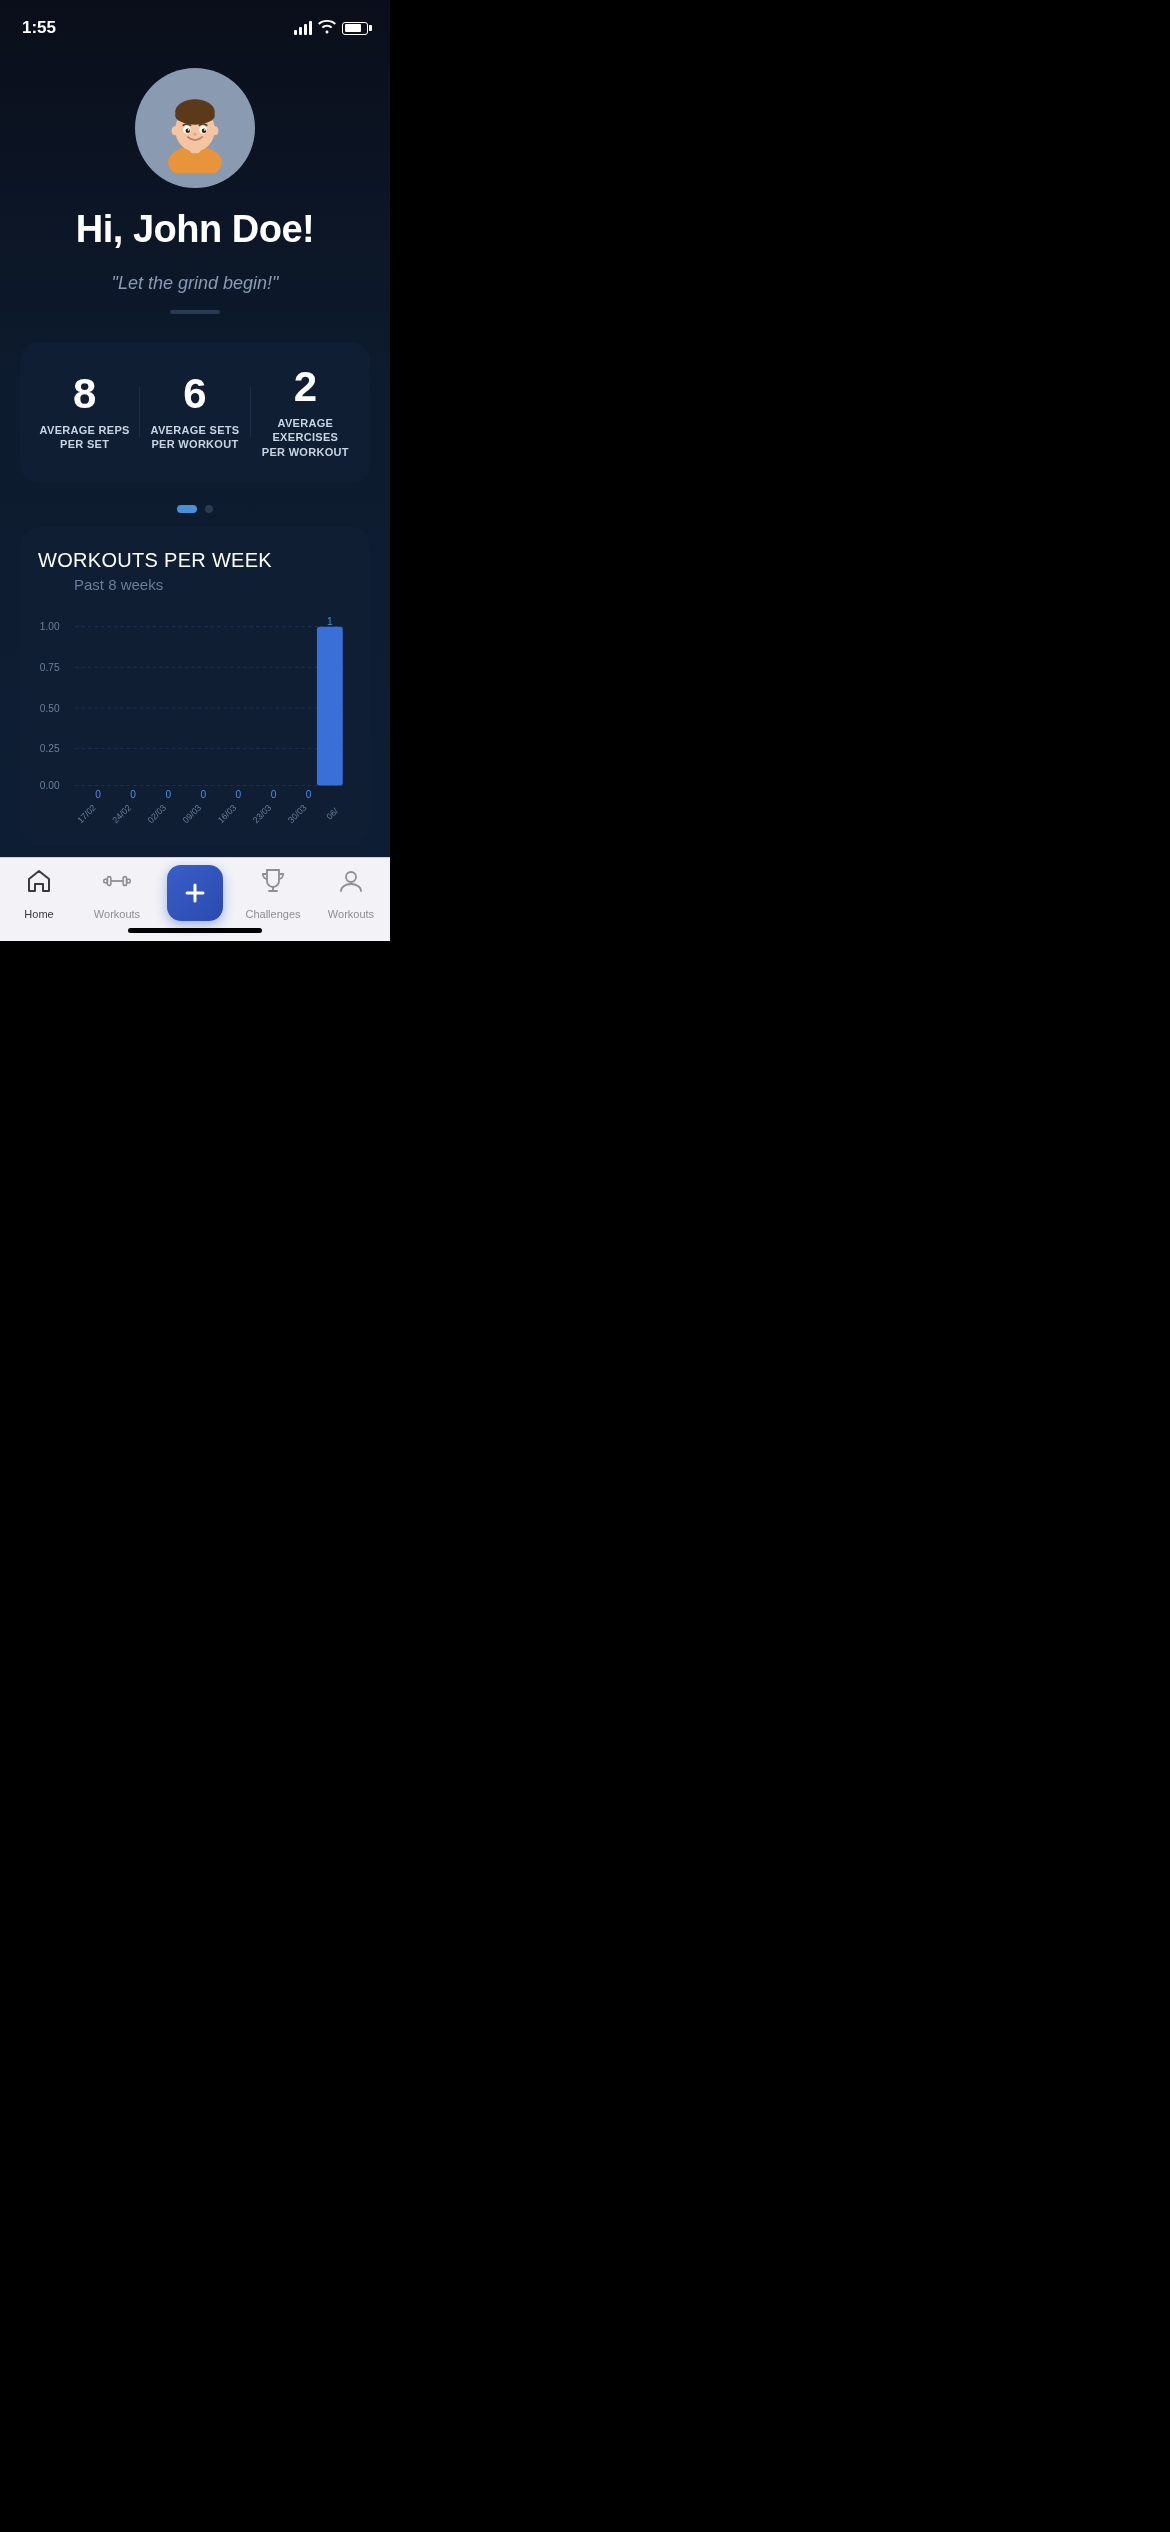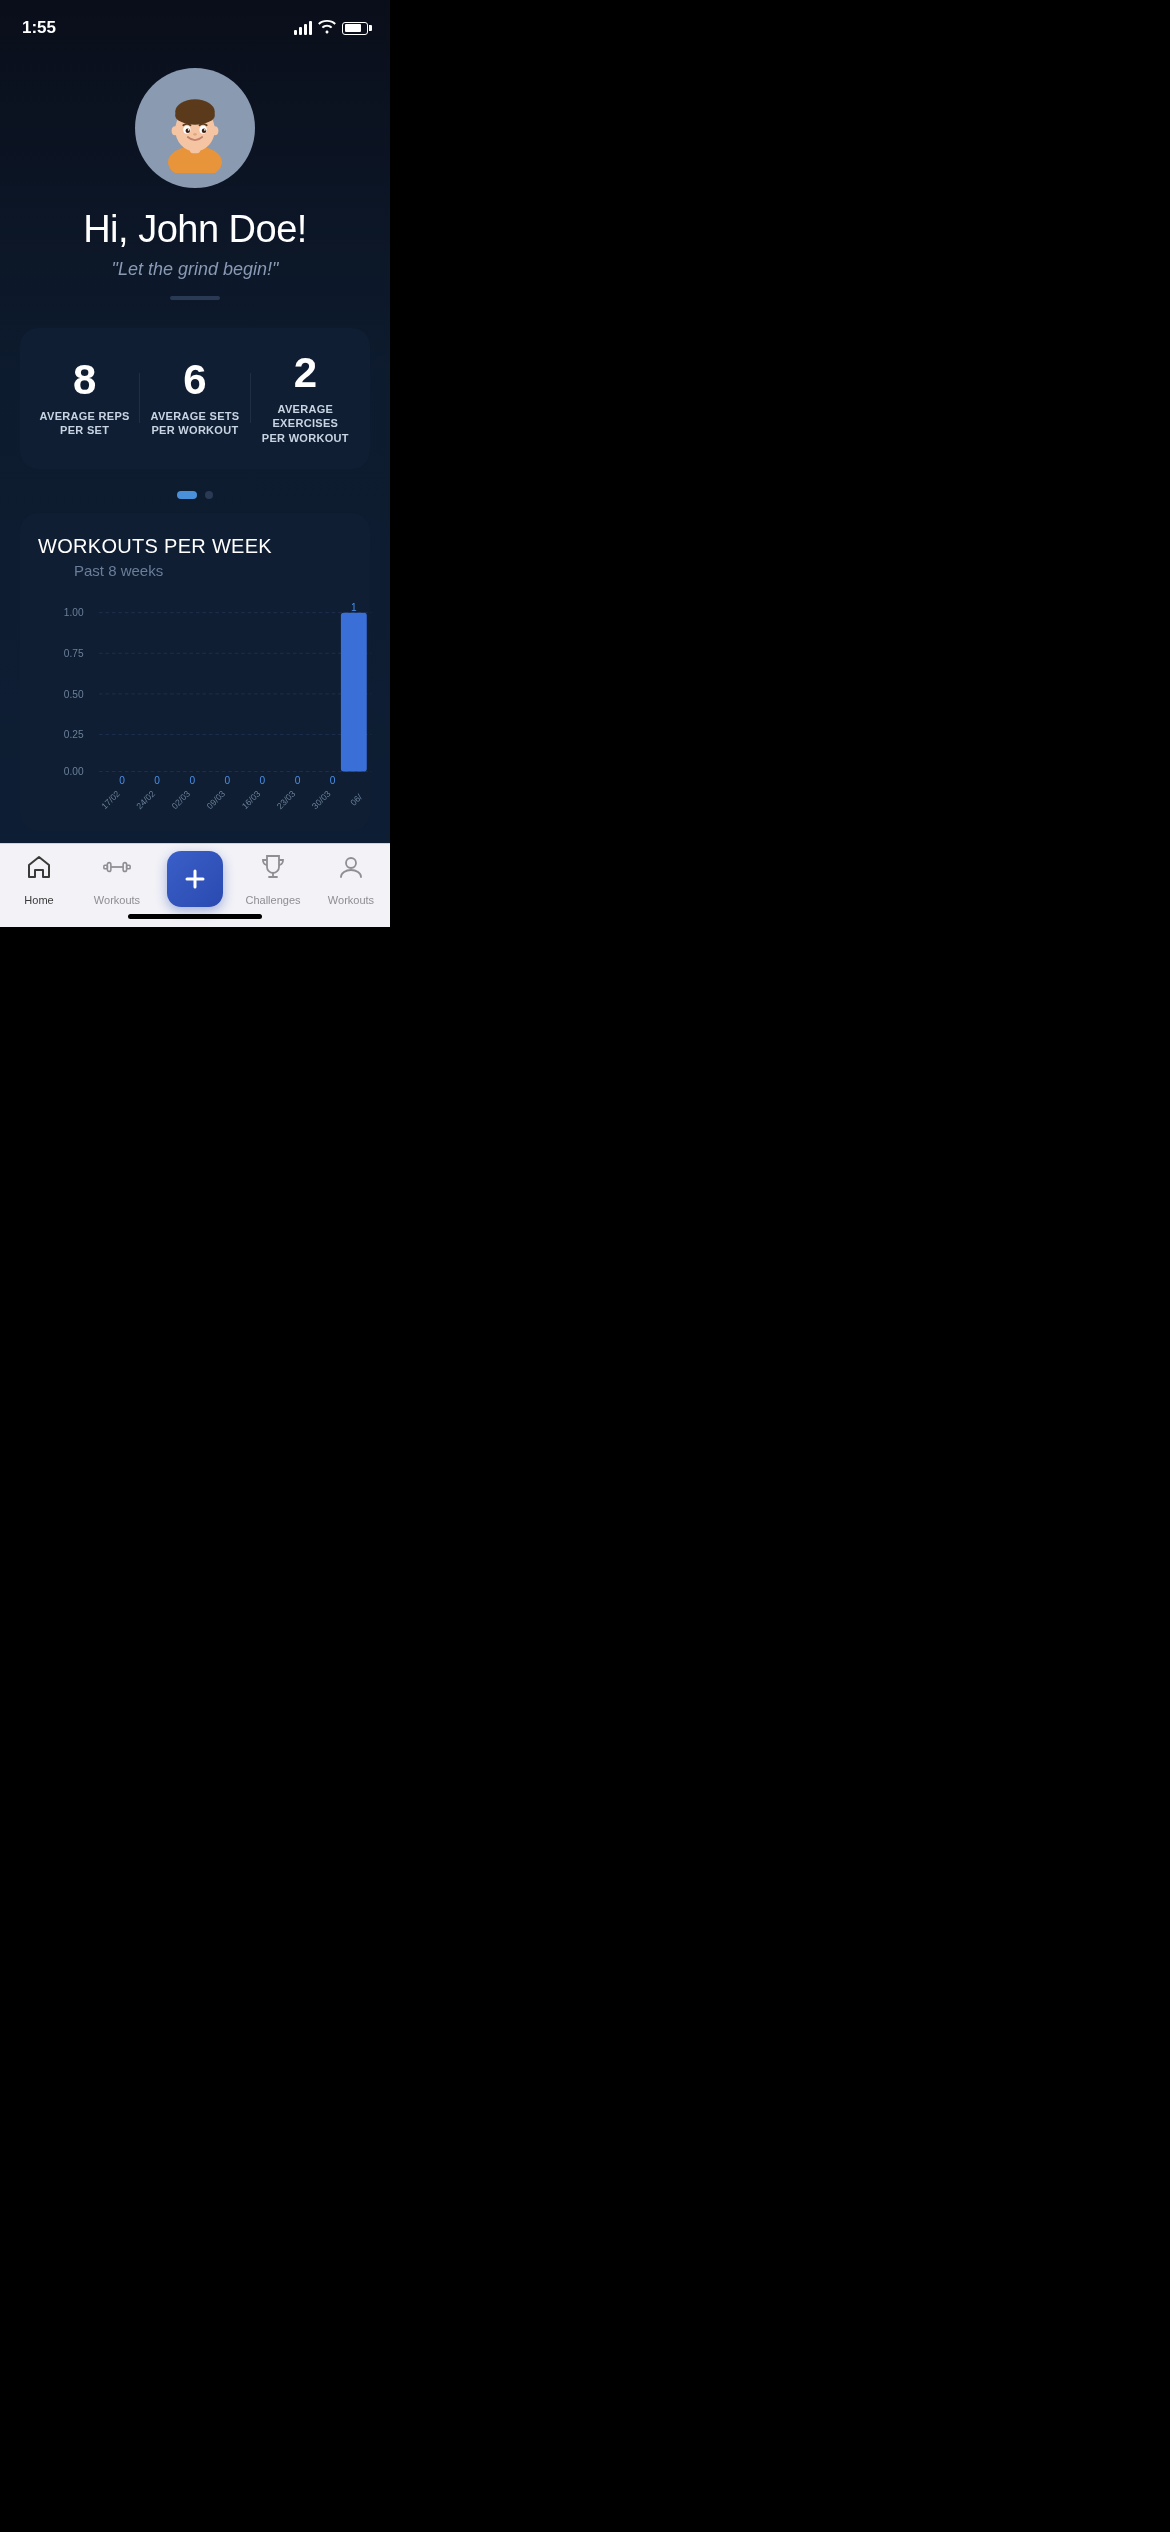--- a/index.html
+++ b/index.html
@@ -107,22 +107,22 @@
       display: flex;
       align-items: center;
       justify-content: center;
       overflow: hidden;
       margin-bottom: 20px;
     }
 
     .greeting {
       color: #fff;
       font-size: 38px;
-      font-weight: 400;
-      margin-bottom: 8px;
+      font-weight: 700;
+      margin-bottom: 22px;
       letter-spacing: -0.5px;
     }
 
     .motto {
       color: #8a9ab5;
       font-size: 18px;
       font-style: italic;
       text-align: center;
       margin-bottom: 8px;
     }
@@ -220,21 +220,20 @@
       font-size: 15px;
       margin-bottom: 16px;
       font-weight: 400;
       margin-left: 36px;
     }
 
     .chart-area {
       position: relative;
       width: 100%;
       height: 220px;
-      margin-left: 24px;
     }
 
     .chart-svg {
       width: 100%;
       height: 100%;
     }
 
     
     .tab-bar {
       background: #f2f2f7;

